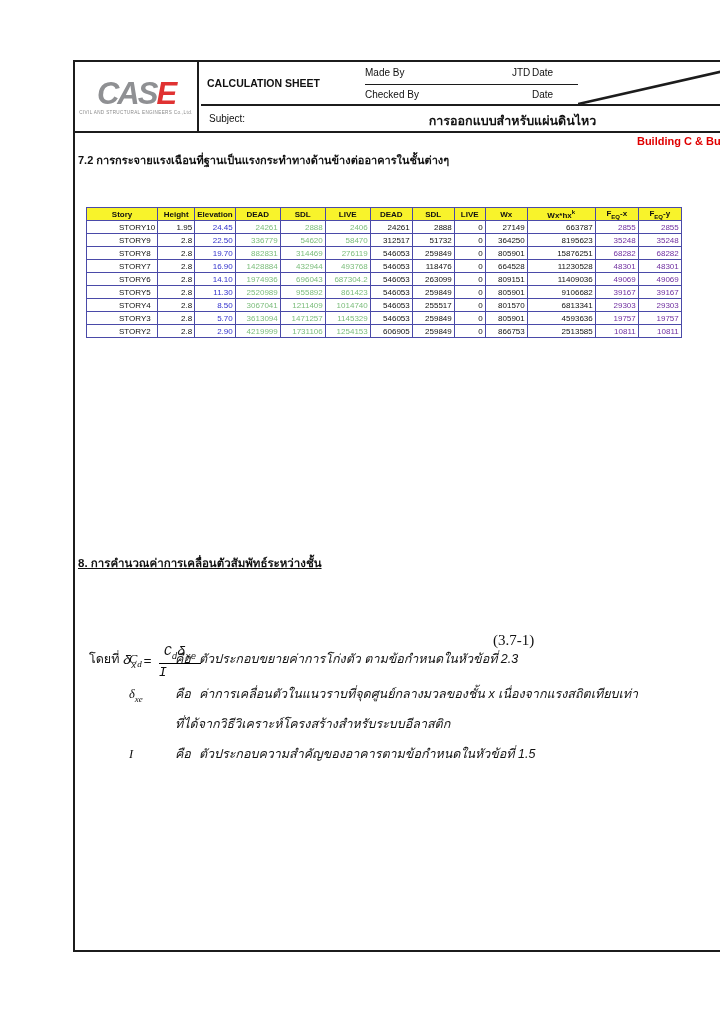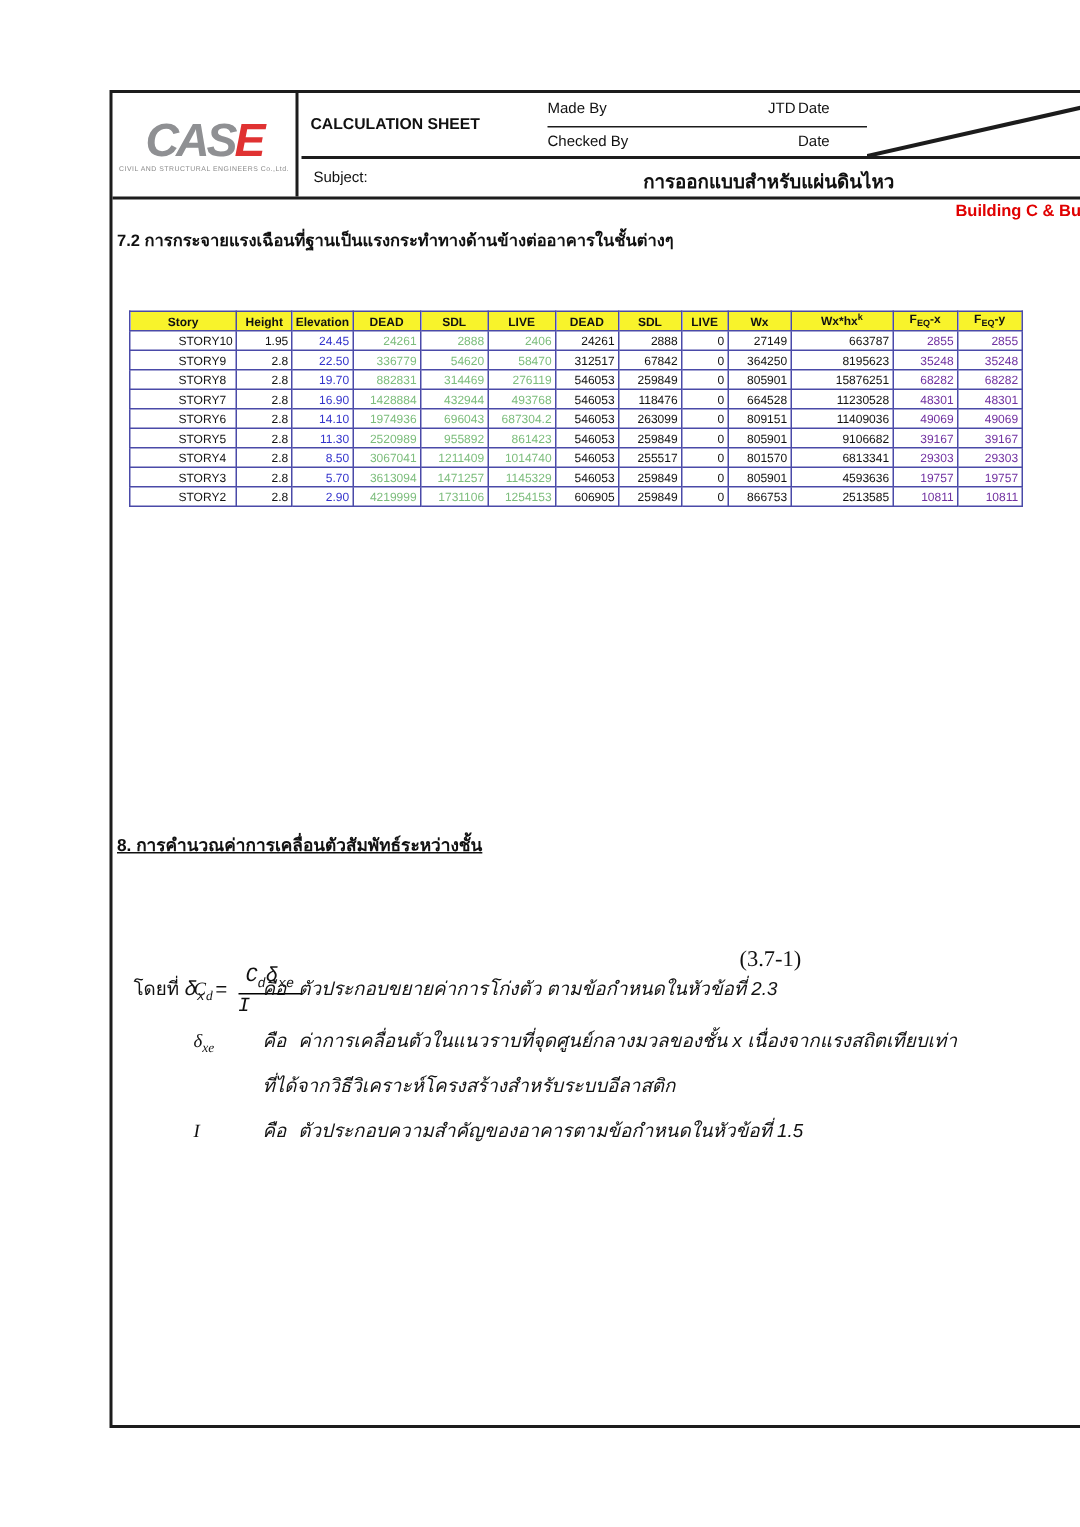--- a/index.html
+++ b/index.html
@@ -178,21 +178,21 @@
           <td class="c12">2855</td>
         </tr>
         <tr>
           <td class="c0">STORY9</td>
           <td class="c1">2.8</td>
           <td class="c2">22.50</td>
           <td class="c3">336779</td>
           <td class="c4">54620</td>
           <td class="c5">58470</td>
           <td class="c6">312517</td>
-          <td class="c7">67842</td>
+          <td class="c7">51732</td>
           <td class="c8">0</td>
           <td class="c9">364250</td>
           <td class="c10">8195623</td>
           <td class="c11">35248</td>
           <td class="c12">35248</td>
         </tr>
         <tr>
           <td class="c0">STORY8</td>
           <td class="c1">2.8</td>
           <td class="c2">19.70</td>

